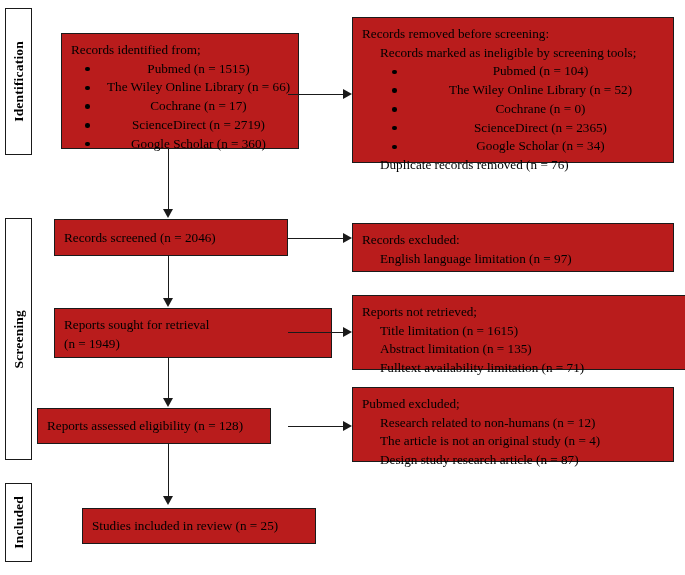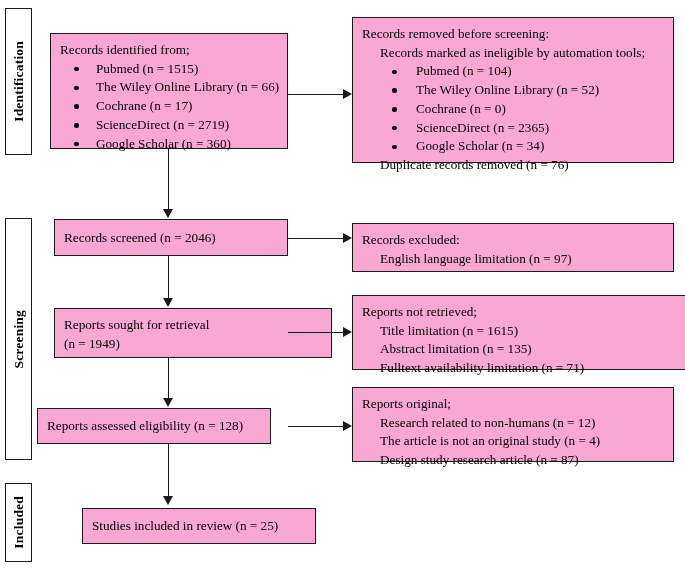--- a/index.html
+++ b/index.html
@@ -35,21 +35,21 @@
     font-size: 13.5px;
     letter-spacing: 0.2px;
     white-space: nowrap;
     line-height: 1;
   }
 
   
   .fbox {
     position: absolute;
     border: 1.2px solid #1a1a1a;
-    background: #f9a8d4;
+    background: #b91c1c;
     box-sizing: border-box;
     padding: 7px 8px 6px 9px;
     font-size: 13.2px;
     line-height: 1.42;
   }
   .fbox .hdr {
     display: block;
     white-space: nowrap;
   }
   .fbox .sub {
@@ -59,20 +59,21 @@
   }
   .fbox ul {
     list-style: none;
     margin: 0;
     padding: 0;
   }
   .fbox ul.bullets li {
     position: relative;
     padding-left: 36px;
     white-space: nowrap;
+    text-align: center;
   }
   .fbox ul.bullets li::before {
     content: "";
     position: absolute;
     left: 14px;
     top: 50%;
     width: 4.5px;
     height: 4.5px;
     margin-top: -2.2px;
     background: #000000;
@@ -127,34 +128,34 @@
   </div>
 
   <div class="stage-label" style="left:5px; top:218px; width:27px; height:242px;">
     <span class="vtext">Screening</span>
   </div>
 
   <div class="stage-label" style="left:5px; top:483px; width:27px; height:79px;">
     <span class="vtext">Included</span>
   </div>
 
-  <div class="fbox" style="left:50px; top:33px; width:238px; height:116px;">
+  <div class="fbox" style="left:61px; top:33px; width:238px; height:116px;">
     <span class="hdr">Records identified from;</span>
     <ul class="bullets">
       <li>Pubmed (n = 1515)</li>
       <li>The Wiley Online Library (n = 66)</li>
       <li>Cochrane (n = 17)</li>
       <li>ScienceDirect (n = 2719)</li>
       <li>Google Scholar (n = 360)</li>
     </ul>
   </div>
 
   <div class="fbox" style="left:352px; top:17px; width:322px; height:146px;">
     <span class="hdr">Records removed before screening:</span>
-    <span class="sub">Records marked as ineligible by automation tools;</span>
+    <span class="sub">Records marked as ineligible by screening tools;</span>
     <ul class="bullets indented">
       <li>Pubmed (n = 104)</li>
       <li>The Wiley Online Library (n = 52)</li>
       <li>Cochrane (n = 0)</li>
       <li>ScienceDirect (n = 2365)</li>
       <li>Google Scholar (n = 34)</li>
     </ul>
     <span class="sub" style="padding-left:18px;">Duplicate records removed (n = 76)</span>
   </div>
 
@@ -181,21 +182,21 @@
       <li>Abstract limitation (n = 135)</li>
       <li>Fulltext availability limitation (n = 71)</li>
     </ul>
   </div>
 
   <div class="fbox" style="left:37px; top:408px; width:234px; height:36px; display:flex; align-items:center;">
     <span class="hdr">Reports assessed eligibility (n = 128)</span>
   </div>
 
   <div class="fbox" style="left:352px; top:387px; width:322px; height:75px;">
-    <span class="hdr">Reports original;</span>
+    <span class="hdr">Pubmed excluded;</span>
     <ul class="plain">
       <li>Research related to non-humans (n = 12)</li>
       <li>The article is not an original study (n = 4)</li>
       <li>Design study research article (n = 87)</li>
     </ul>
   </div>
 
   <div class="fbox" style="left:54px; top:508px; width:234px; height:36px; display:flex; align-items:center;margin-left:28px;">
     <span class="hdr">Studies included in review (n = 25)</span>
   </div>

